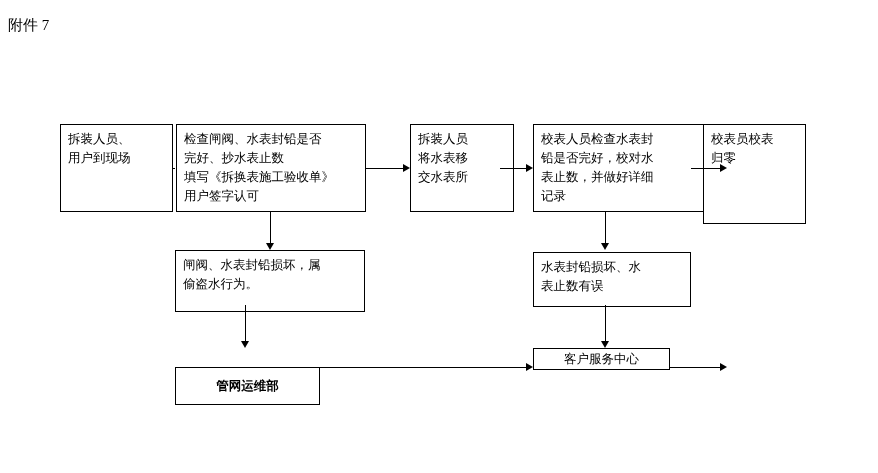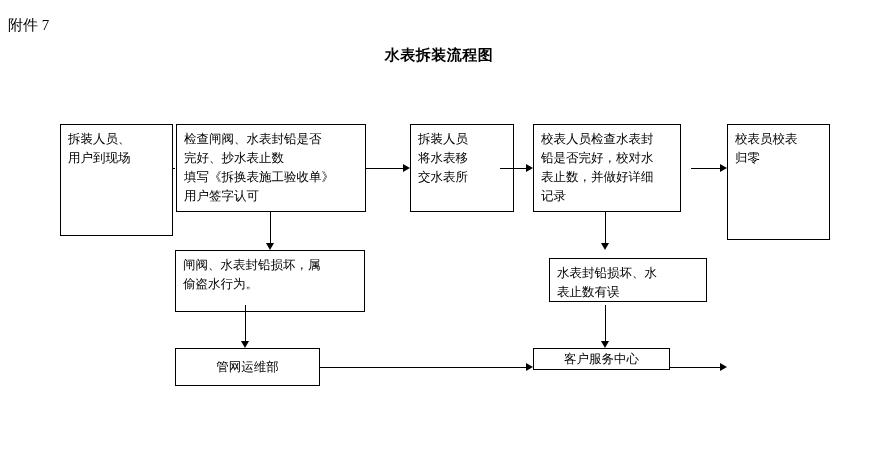--- a/index.html
+++ b/index.html
@@ -74,44 +74,43 @@
     border-bottom: 4px solid transparent;
     border-left: 7px solid #000000;
   }
 </style>
 </head>
 <body>
 
 <div id="page">
 
   <div class="attachment-label">附件 7</div>
-  <div class="diagram-title">水表拆装流程图</div>
 
-  <div class="node" style="left:60px; top:124px; width:113px; height:112px;">拆装人员、
+  <div class="node" style="left:60px; top:124px; width:113px; height:88px;">拆装人员、
 用户到现场</div>
   <div class="node" style="left:176px; top:124px; width:190px; height:88px;">检查闸阀、水表封铅是否
 完好、抄水表止数
 填写《拆换表施工验收单》
 用户签字认可</div>
   <div class="node" style="left:410px; top:124px; width:104px; height:88px;">拆装人员
 将水表移
 交水表所</div>
-  <div class="node" style="left:533px; top:124px; width:148px; height:88px;">校表人员检查水表封
+  <div class="node" style="left:533px; top:124px; width:184px; height:88px;">校表人员检查水表封
 铅是否完好，校对水
 表止数，并做好详细
 记录</div>
-  <div class="node" style="left:727px; top:124px; width:103px; height:116px;">校表员校表
+  <div class="node" style="left:703px; top:124px; width:103px; height:100px;">校表员校表
 归零</div>
 
   <div class="node" style="left:175px; top:250px; width:190px; height:62px;">闸阀、水表封铅损坏，属
 偷盗水行为。</div>
-  <div class="node" style="left:533px; top:258px; width:158px; height:44px;margin-left:16px;">水表封铅损坏、水
+  <div class="node" style="left:533px; top:252px; width:158px; height:55px;">水表封铅损坏、水
 表止数有误</div>
 
-  <div class="node center" style="left:175px; top:348px; width:145px; height:38px;">管网运维部</div>
+  <div class="node center" style="left:175px; top:367px; width:145px; height:38px;font-weight:bold;">管网运维部</div>
   <div class="node center" style="left:533px; top:348px; width:137px; height:22px;">客户服务中心</div>
 
   <div class="conn h" style="left:173px; top:168px; width:2px;"></div>
 
   <div class="conn h" style="left:365px; top:168px; width:38px;"></div>
   <div class="arrow right" style="left:403px; top:164px;"></div>
 
   <div class="conn h" style="left:500px; top:168px; width:26px;"></div>
   <div class="arrow right" style="left:526px; top:164px;"></div>
 

